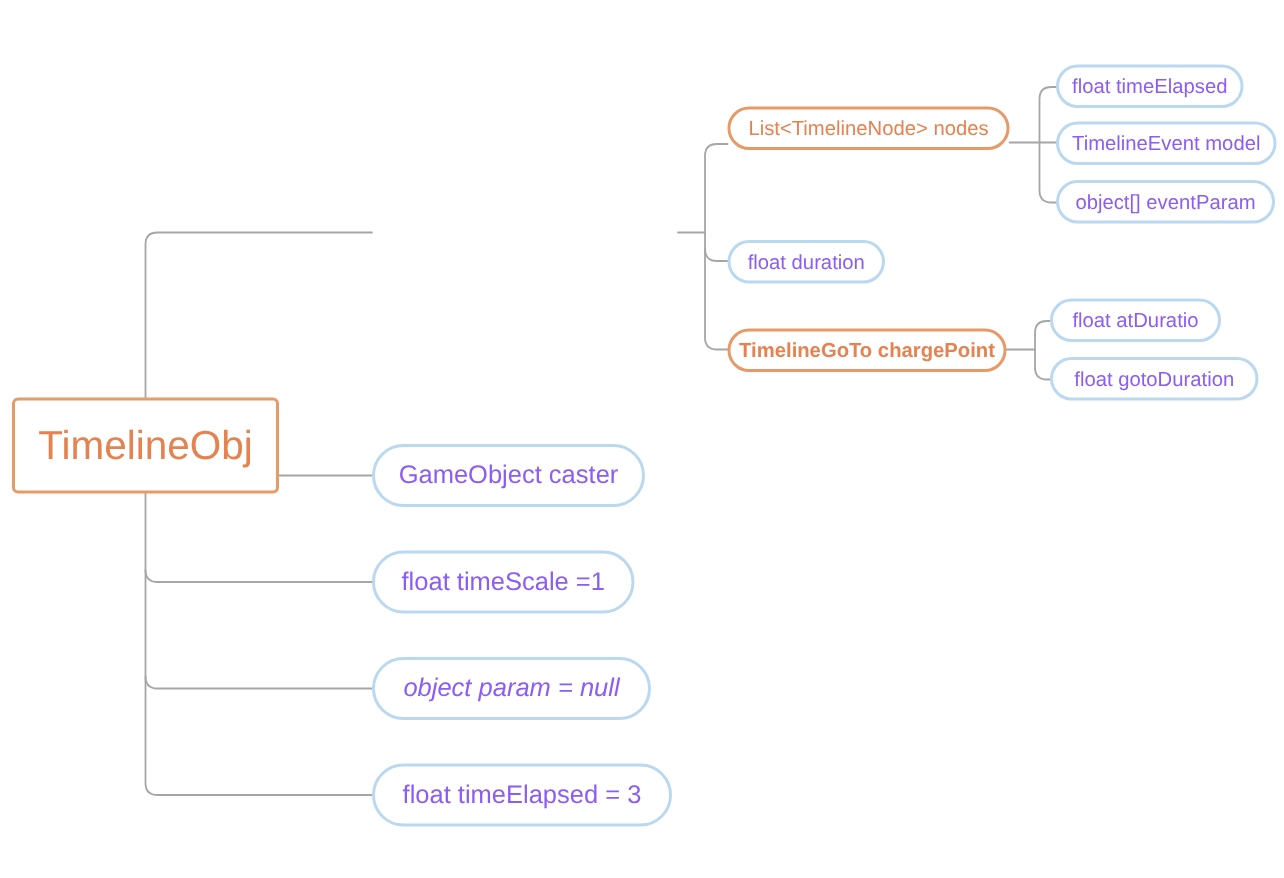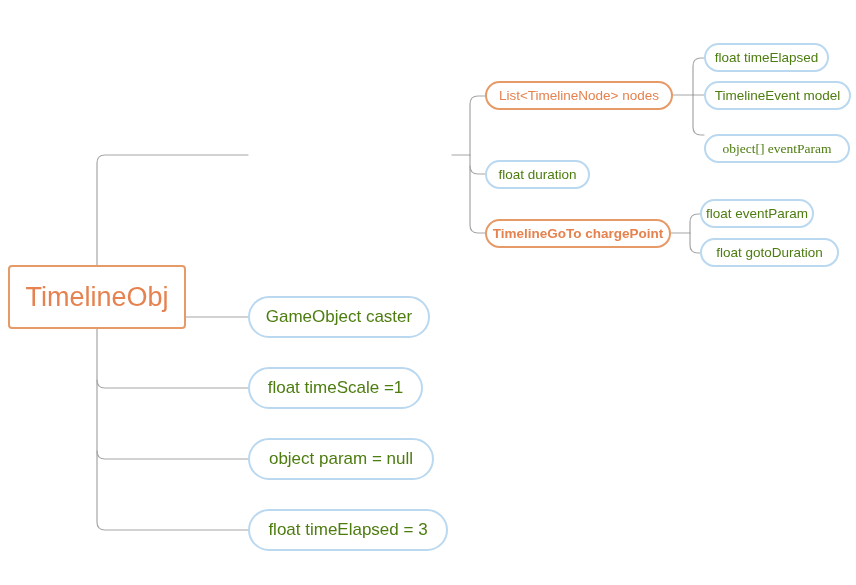--- a/index.html
+++ b/index.html
@@ -14,41 +14,41 @@
   svg.wires path{fill:none;stroke:#a6a6a6;stroke-width:1.2;stroke-linecap:round;}
   .node{
     position:absolute;
     box-sizing:border-box;
     display:flex;align-items:center;justify-content:center;
     background:#ffffff;
     white-space:nowrap;
     cursor:default;
   }
   .orange{border:2px solid #e69a68;color:#e5824f;}
-  .blue{border:2px solid #bad8ef;color:#4d7c0f;}
+  .blue{border:2px solid #bad8ef;color:#8b5cf6;}
   .root{
     left:8px;top:265px;width:178px;height:64px;
     border-radius:4px;font-size:27px;border-width:2.5px;
   }
   .pill{border-radius:999px;}
   .md{height:42px;font-size:17px;}
   .sm{height:29px;font-size:13.5px;}
   
   .n-model{left:248px;top:135px;width:204px;height:40px;font-size:17px;}
-  .n-nodes{left:485px;top:81px;width:188px;text-align:center;}
+  .n-nodes{left:485px;top:71px;width:188px;text-align:center;}
   .n-telapsed{left:704px;top:43px;width:125px;}
   .n-tevent{left:704px;top:81px;width:147px;}
-  .n-eparam{left:704px;top:134px;width:146px;font-family:Liberation Serif, serif;}
+  .n-eparam{left:704px;top:120px;width:146px;}
   .n-duration{left:485px;top:160px;width:105px;text-align:right;}
   .n-charge{left:485px;top:219px;width:186px;font-weight:bold;}
   .n-atdur{left:700px;top:199px;width:114px;}
   .n-gotodur{left:700px;top:238px;width:139px;}
   .n-caster{left:248px;top:296px;width:182px;}
   .n-tscale{left:248px;top:367px;width:175px;}
-  .n-param{left:248px;top:438px;width:186px;}
+  .n-param{left:248px;top:438px;width:186px;font-style:italic;}
   .n-tzero{left:248px;top:509px;width:200px;}
 </style>
 </head>
 <body>
 
 <div class="canvas">
 
   <svg class="wires" viewBox="0 0 856 585" aria-hidden="true">
 
     <path d="M 97 265 V 163 Q 97 155 105 155 H 248"></path>
@@ -82,21 +82,21 @@
   <div class="node blue pill sm n-telapsed">float timeElapsed</div>
 
   <div class="node blue pill sm n-tevent">TimelineEvent model</div>
 
   <div class="node blue pill sm n-eparam">object[] eventParam</div>
 
   <div class="node blue pill sm n-duration">float duration</div>
 
   <div class="node orange pill sm n-charge">TimelineGoTo chargePoint</div>
 
-  <div class="node blue pill sm n-atdur">float eventParam</div>
+  <div class="node blue pill sm n-atdur">float atDuratio</div>
 
   <div class="node blue pill sm n-gotodur">float gotoDuration</div>
 
   <div class="node blue pill md n-caster">GameObject caster</div>
 
   <div class="node blue pill md n-tscale">float timeScale =1</div>
 
   <div class="node blue pill md n-param">object param = null</div>
 
   <div class="node blue pill md n-tzero">float timeElapsed = 3</div>

